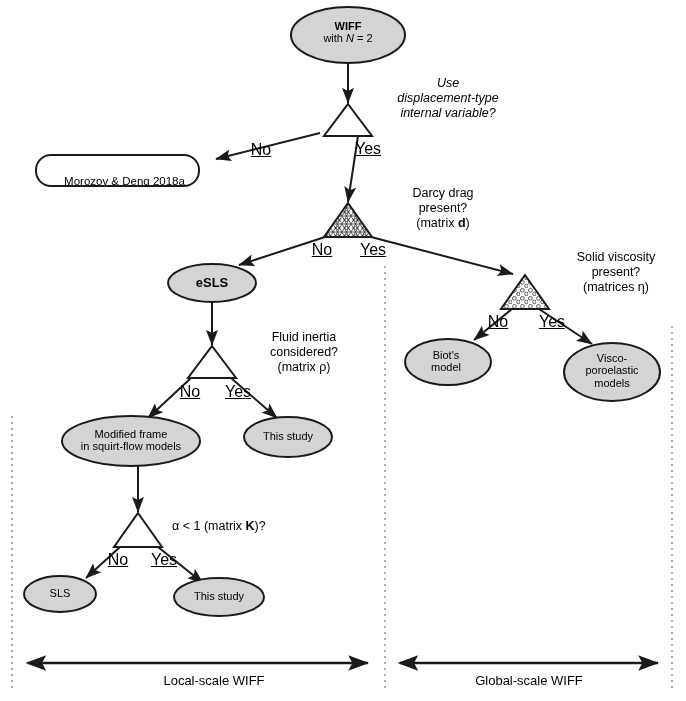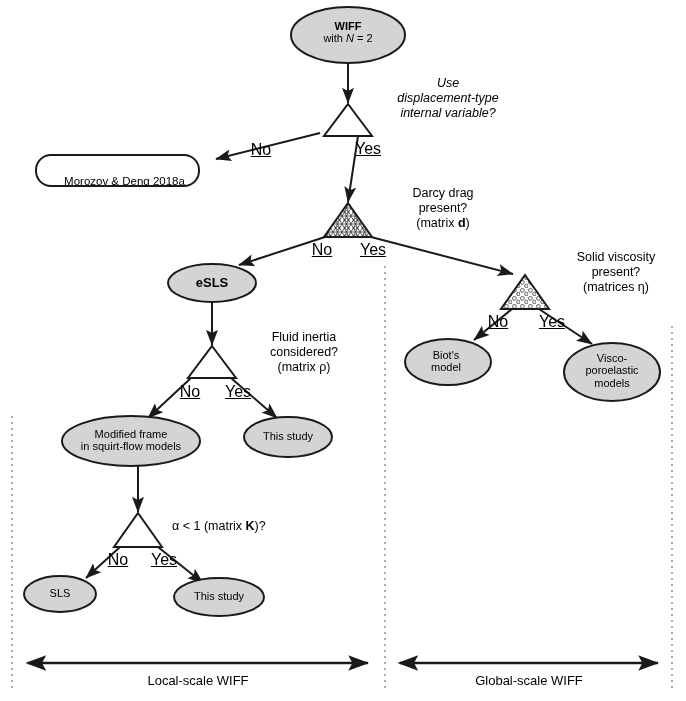--- a/index.html
+++ b/index.html
@@ -210,16 +210,16 @@
   <div class="question-text" style="left:172px; top:519px; width:150px; text-align:left;">
     <span>α &lt; 1 (matrix </span><span class="bold">K</span><span>)?</span>
   </div>
   <div class="edge-label" style="left:103px; top:551px; width:30px;">No</div>
   <div class="edge-label" style="left:148px; top:551px; width:32px;">Yes</div>
 
   <div class="node-ellipse-text" style="left:24px; top:587px; width:72px;">SLS</div>
 
   <div class="node-ellipse-text" style="left:175px; top:590px; width:88px;">This study</div>
 
-  <div class="scale-label" style="left:28px; top:674px; width:340px;">Local-scale WIFF</div>
+  <div class="scale-label" style="left:44px; top:674px; width:340px;">Local-scale WIFF</div>
   <div class="scale-label" style="left:400px; top:674px; width:258px;">Global-scale WIFF</div>
 
 </div>
 
 </body></html>

